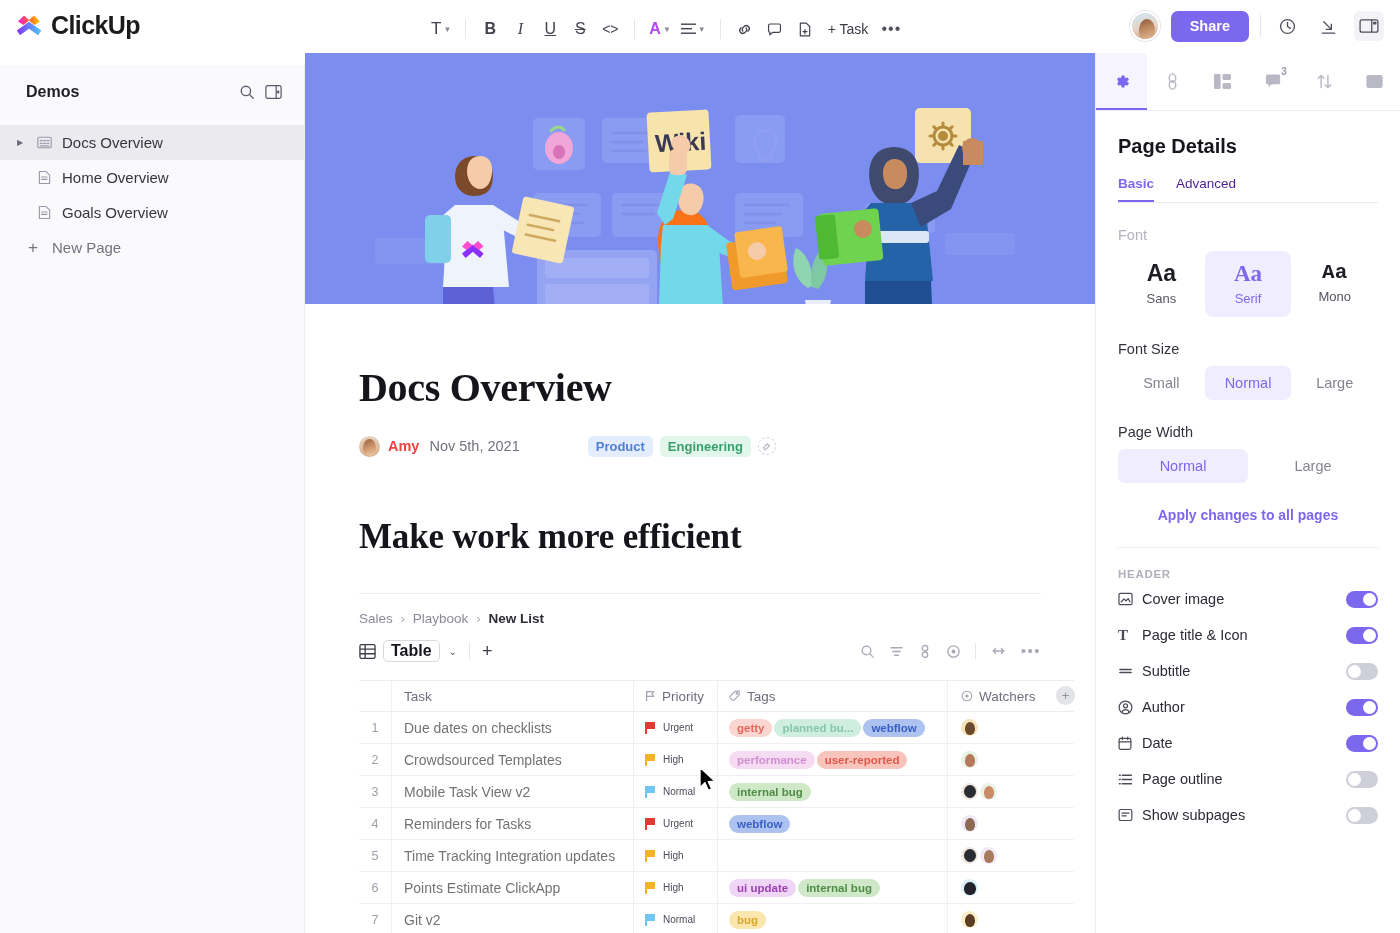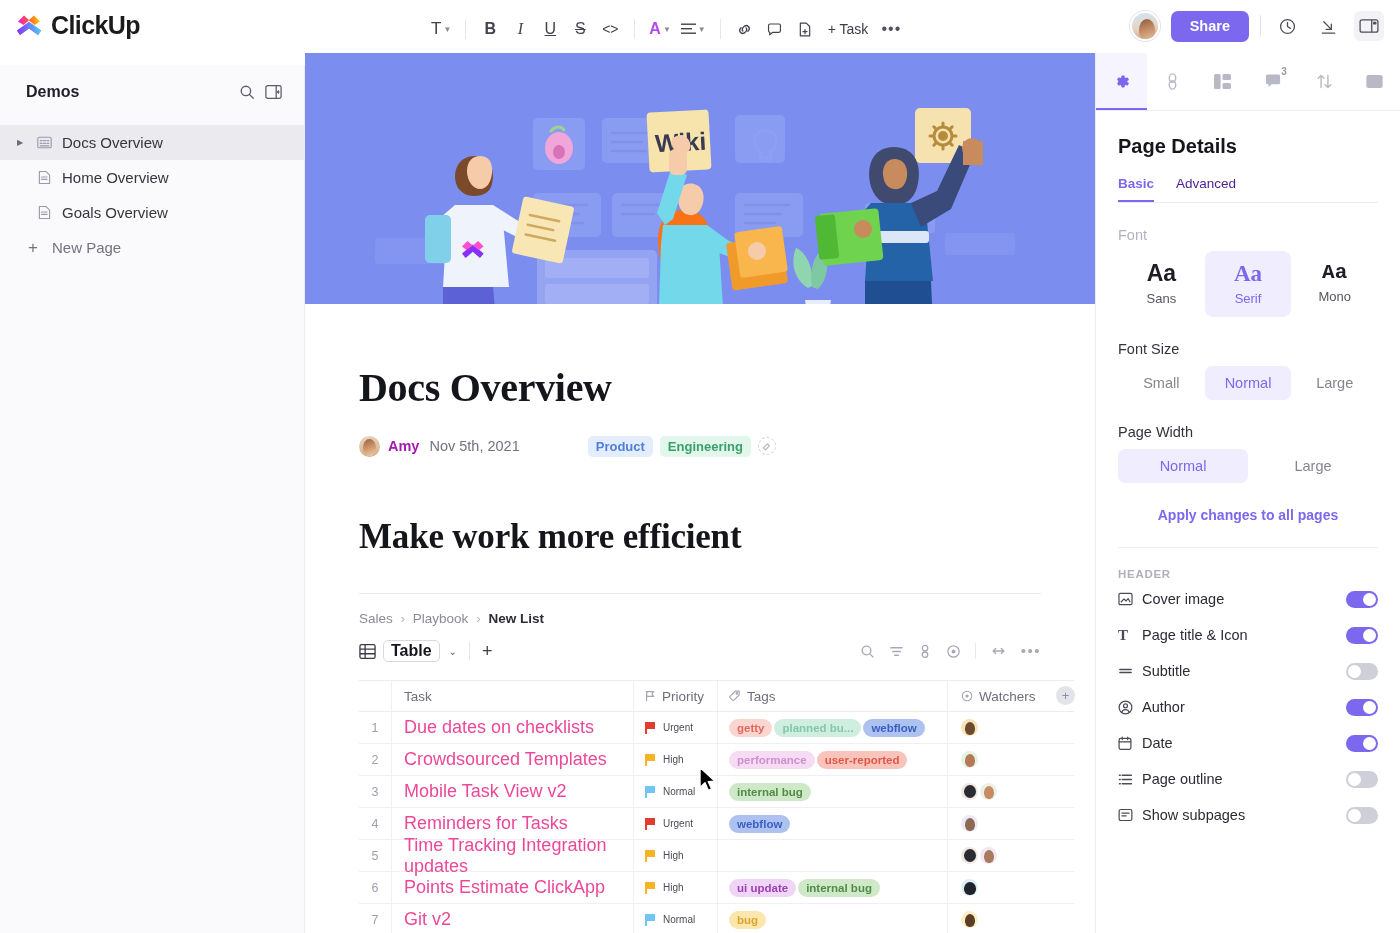--- a/index.html
+++ b/index.html
@@ -87,21 +87,21 @@
   .doc-title {
     font-family: "Liberation Serif", "DejaVu Serif", serif;
     font-size: 40px; font-weight: 700; color: #15151c; letter-spacing: -0.3px;
   }
   .doc-meta { display: flex; align-items: center; margin-top: 22px; height: 26px; }
   .meta-av {
     width: 21px; height: 21px; border-radius: 50%; margin-right: 8px; position: relative; overflow: hidden;
     background: linear-gradient(170deg,#e9d6c4 0%,#d8ab85 100%);
   }
   .meta-av::after { content:""; position:absolute; left:4px; top:3px; width:13px; height:17px; border-radius:50% 50% 45% 45%; background:linear-gradient(160deg,#9c6239 0%,#d5a076 60%,#efd2b4 100%);}
-  .meta-name { font-size: 14.5px; font-weight: 700; color: #a21caf; margin-right: 10px; }
+  .meta-name { font-size: 14.5px; font-weight: 700; color: #ef4444; margin-right: 10px; }
   .meta-date { font-size: 14.5px; color: #73737f; }
   .meta-tags { display: flex; align-items: center; gap: 7px; margin-left: 68px; }
   .mtag { font-size: 13px; font-weight: 600; padding: 3px 8px; border-radius: 5px; }
   .mtag-add {
     width: 18px; height: 18px; border-radius: 50%; border: 1.5px dashed #cfcfd8;
     display: flex; align-items: center; justify-content: center; color: #b6b6c2; font-size: 9px; cursor: pointer;
   }
   .doc-h2 {
     font-family: "Liberation Serif", "DejaVu Serif", serif;
     font-size: 35px; font-weight: 700; color: #15151c; margin-top: 58px; letter-spacing: -0.2px;
@@ -123,21 +123,21 @@
   .view-plus { font-size: 18px; color: #3c3c47; cursor: pointer; }
   .view-tools { margin-left: auto; display: flex; align-items: center; gap: 14px; color: #a9a9b6; }
   .vt { cursor: pointer; display: flex; align-items: center; }
   .vt-sep { width: 1px; height: 16px; background: #e6e6ec; }
 
   
   .tbl { margin-top: 14px; width: 715px; border-top: 1px solid #ededf1; }
   .tbl-row { display: flex; height: 32px; border-bottom: 1px solid #f0f0f4; align-items: center; }
   .tbl-head { height: 31px; border-bottom: 1px solid #ededf1; align-items: center; }
   .c-num { width: 32px; font-size: 12.5px; color: #9e9eac; text-align: center; flex: none; }
-  .c-task { width: 242px; flex: none; font-size: 18px; color: #ec4899; border-left: 1px solid #f0f0f4; padding-left: 12px; height: 100%; display: flex; align-items: center; }
+  .c-task { width: 242px; flex: none; font-size: 14px; color: #737373; border-left: 1px solid #f0f0f4; padding-left: 12px; height: 100%; display: flex; align-items: center; }
   .c-pri { width: 84px; flex: none; font-size: 10px; color: #4c4c58; border-left: 1px solid #f0f0f4; padding-left: 11px; height: 100%; display: flex; align-items: center; gap: 7px; }
   .c-tags { width: 230px; flex: none; border-left: 1px solid #f0f0f4; padding-left: 11px; height: 100%; display: flex; align-items: center; gap: 2px; }
   .c-watch { width: 127px; flex: none; border-left: 1px solid #f0f0f4; padding-left: 13px; height: 100%; display: flex; align-items: center; gap: 2px; }
   .tbl-head .c-task, .tbl-head .c-pri, .tbl-head .c-tags, .tbl-head .c-watch {
     font-size: 13.5px; color: #6e6e7c; font-weight: 400; gap: 6px;
   }
   .hicon { color: #a5a5b3; font-size: 12px; display: flex; }
   .flag { width: 11px; height: 12px; position: relative; flex: none; }
   .flag i { position: absolute; left: 0; top: 0; width: 2px; height: 12px; background: currentColor; }
   .flag b { position: absolute; left: 2px; top: 0.5px; width: 8px; height: 7px; background: currentColor; }

